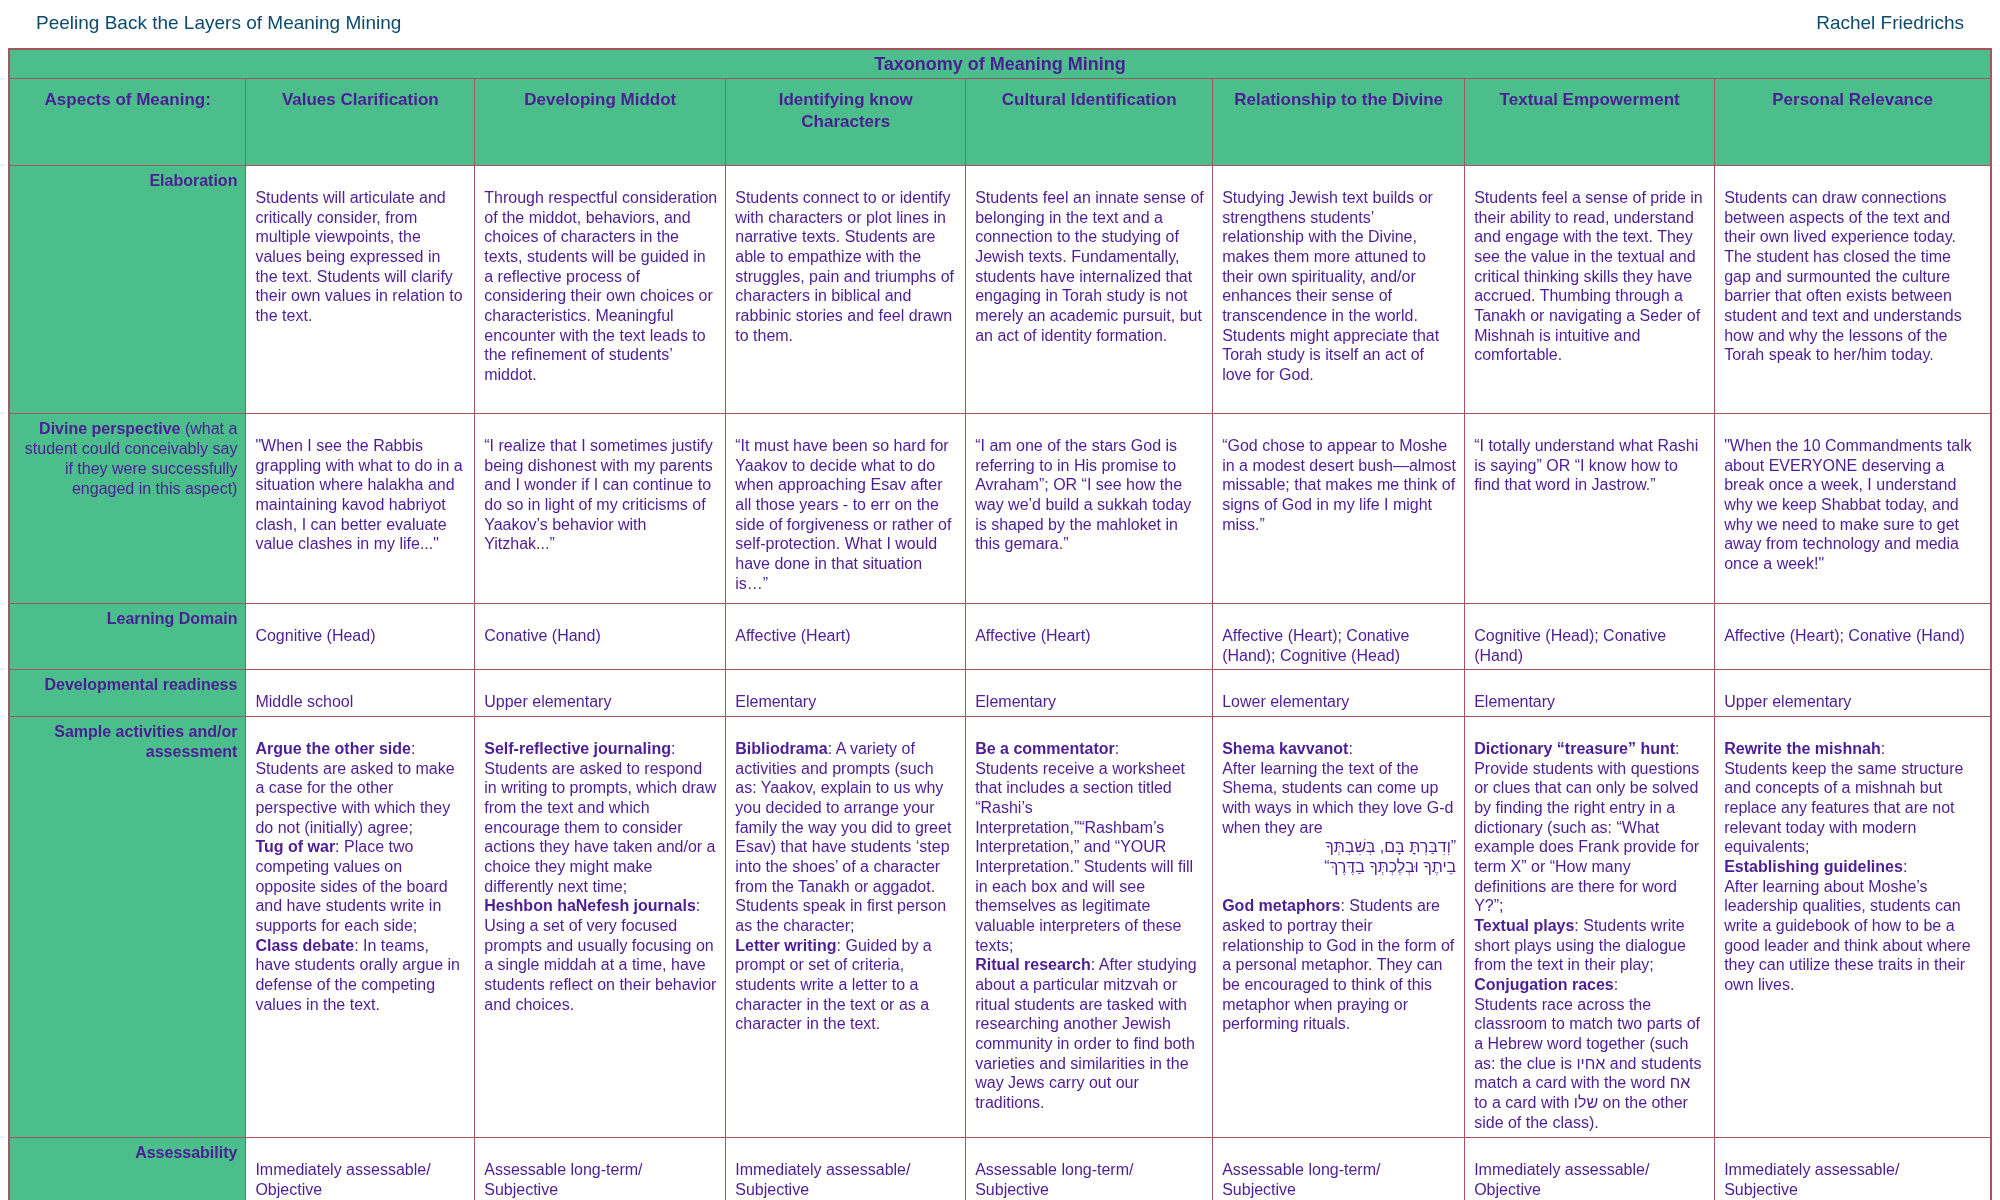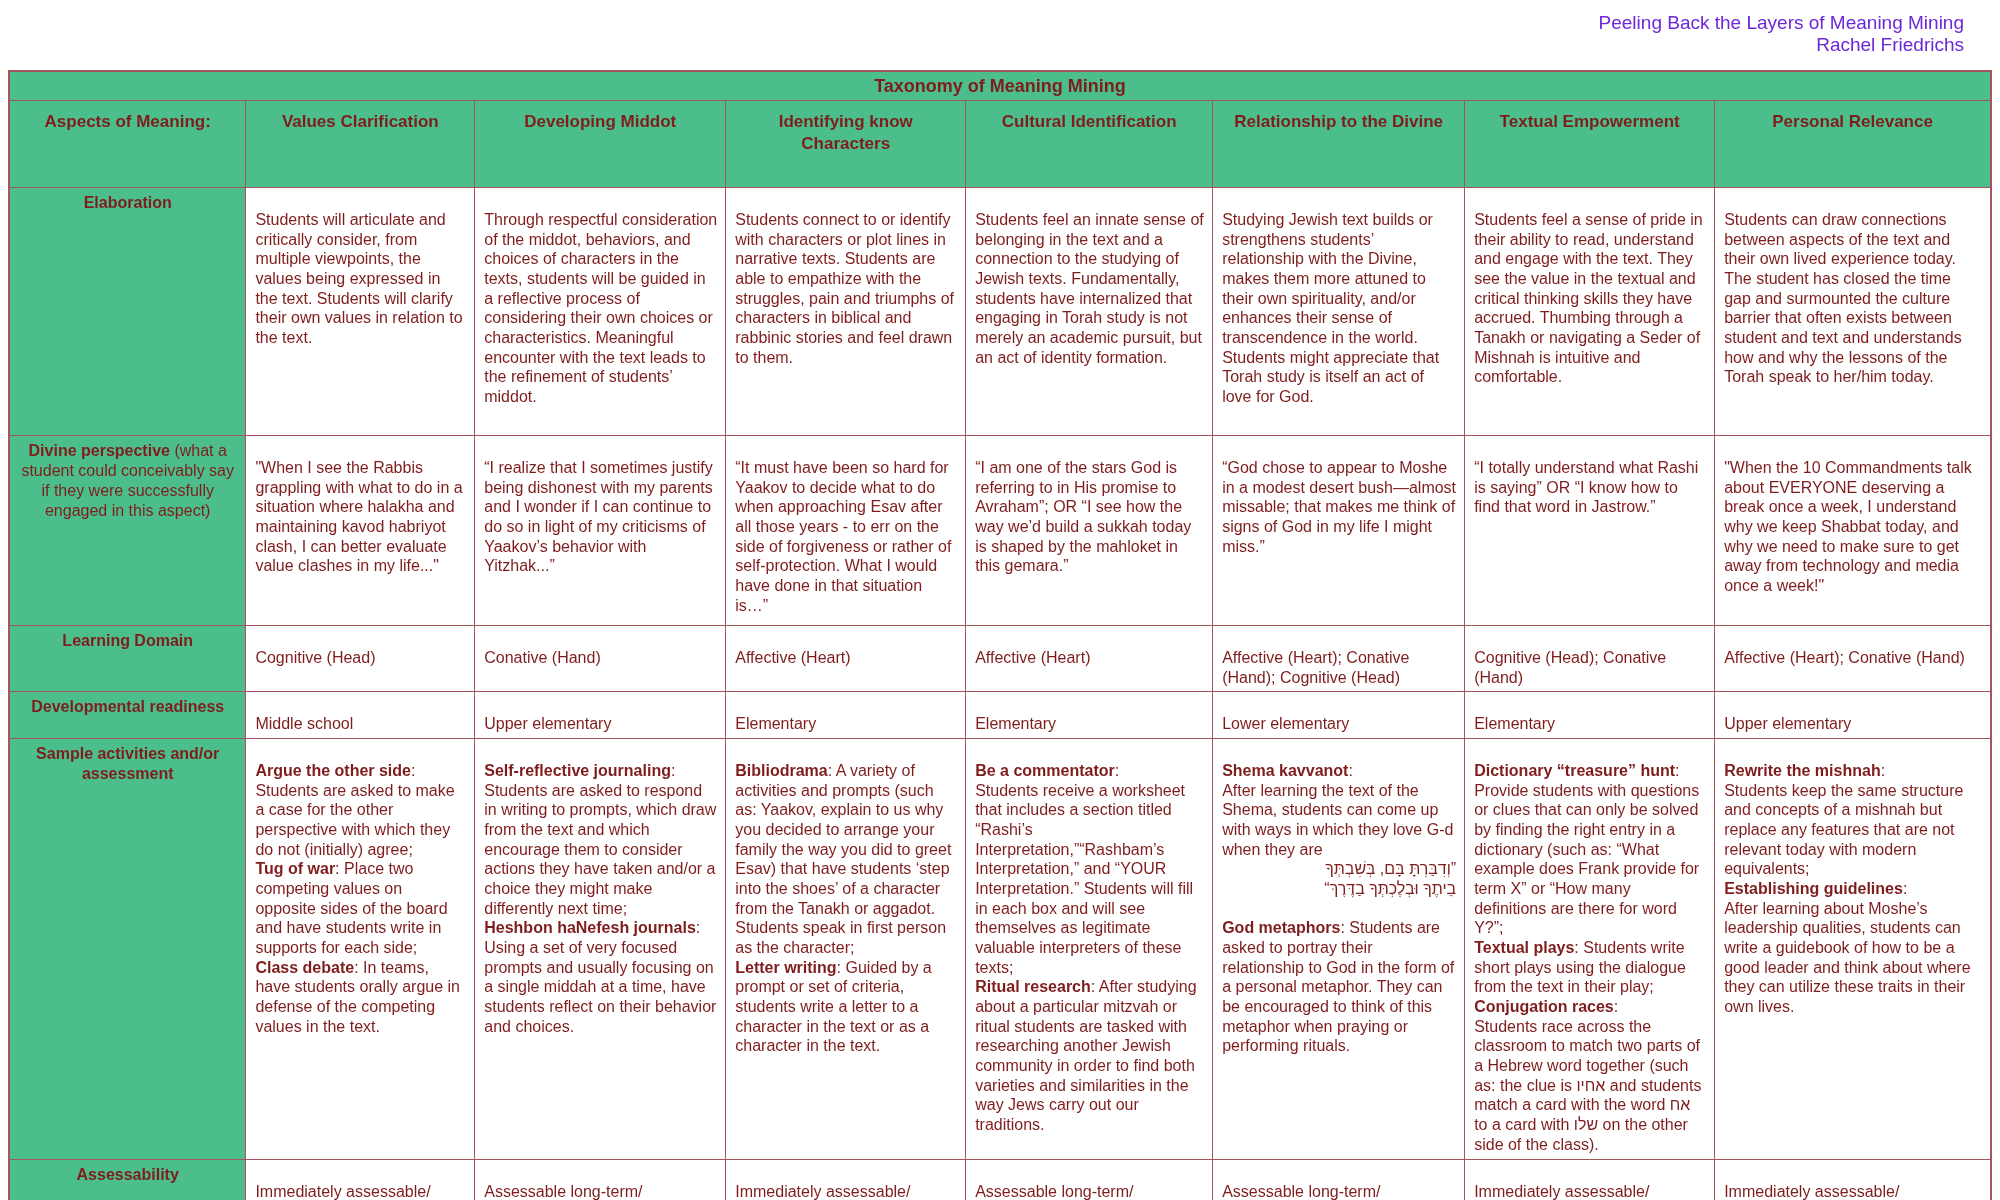--- a/index.html
+++ b/index.html
@@ -1,28 +1,28 @@
 <!DOCTYPE html>
 <html><head>
 <meta charset="utf-8">
 <style>
   html,body{margin:0;padding:0;background:#ffffff;}
   body{width:2000px;height:1200px;font-family:"Liberation Sans","DejaVu Sans",sans-serif;}
-  .topbar{display:flex;justify-content:space-between;align-items:flex-end;
-          padding:12px 36px 0 36px;color:#6d28d9;font-size:19px;flex-direction:column;}
+  .topbar{display:flex;justify-content:space-between;align-items:center;
+          padding:12px 36px 0 36px;color:#0c4a6e;font-size:19px;}
   table.tax{border-collapse:collapse;table-layout:fixed;width:1984px;margin:14px 8px 0 8px;
             border:2px solid #a4565f;border-bottom:4px solid #a4565f;}
   col.c0{width:235px}col.c1{width:227px}col.c2{width:249px}col.c3{width:238px}
   col.c4{width:245px}col.c5{width:250px}col.c6{width:248px}col.c7{width:274px}
-  th,td{border:1.5px solid #a4565f;vertical-align:top;color:#7f1d1d;}
+  th,td{border:1.5px solid #a4565f;vertical-align:top;color:#4c1d95;}
   th.title{background:#4cbe8c;height:24px;vertical-align:middle;text-align:center;
            font-size:18px;font-weight:700;padding:2px;}
   tr.colhead th{background:#4cbe8c;height:72px;text-align:center;font-size:17px;
                 font-weight:700;padding:10px 6px 4px 6px;line-height:1.3;}
-  th.rowlabel{background:#4cbe8c;text-align:center;font-weight:400;font-size:16px;
+  th.rowlabel{background:#4cbe8c;text-align:right;font-weight:400;font-size:16px;
               padding:5px 8px;line-height:1.25;}
   td{font-size:16px;line-height:1.23;padding:22px 8px 4px 9px;text-align:left;}
   tbody tr:nth-child(1){height:248px}
   tbody tr:nth-child(2){height:190px}
   tbody tr:nth-child(3){height:40px}
   tbody tr:nth-child(4){height:42px}
   tbody tr:nth-child(5){height:421px}
   tbody tr:nth-child(6){height:47px}
   .note{margin-top:20px;text-align:center;color:#a65c65;font-size:17px;}
   b{font-weight:700;}

